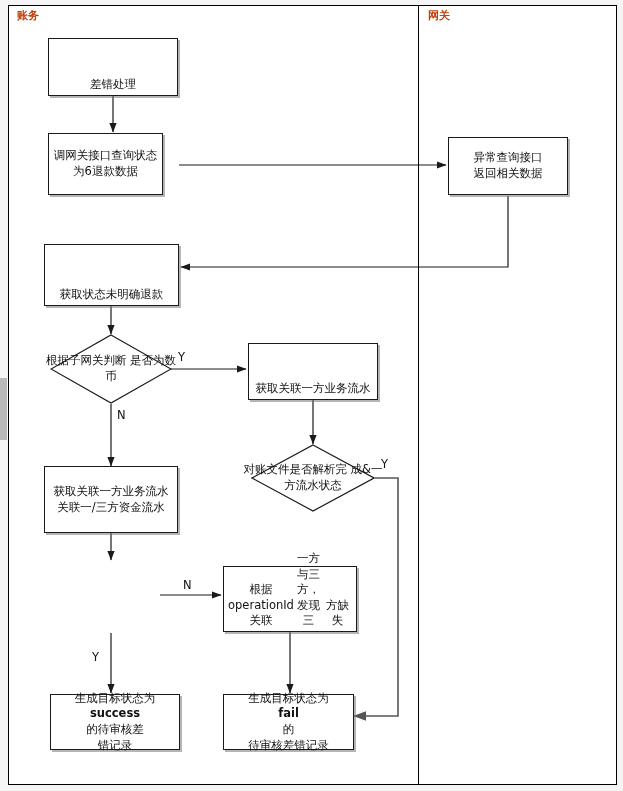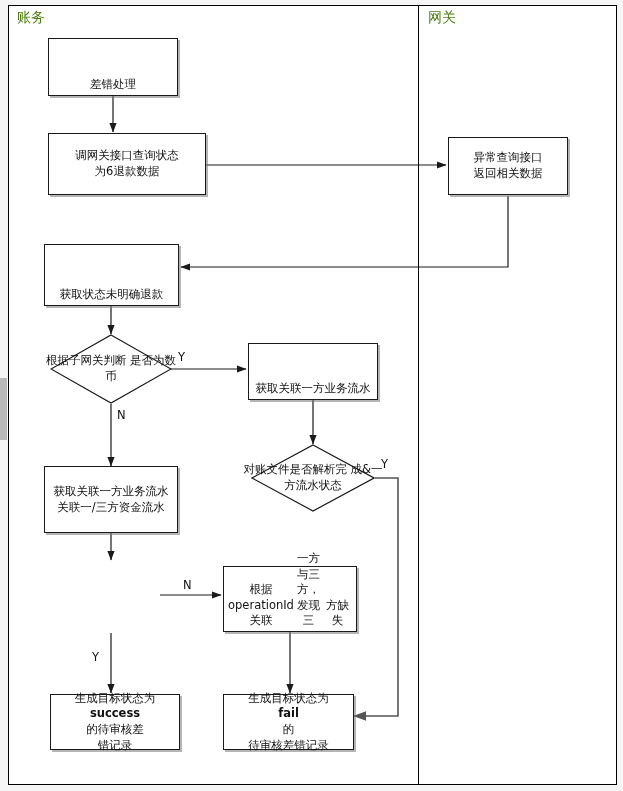--- a/index.html
+++ b/index.html
@@ -4,21 +4,21 @@
 <style>
   html,body{margin:0;padding:0;background:#f7f7f7;}
   body{font-family:"DejaVu Sans","Liberation Sans",sans-serif;}
   #stage{position:relative;width:623px;height:791px;background:#f5f5f5;overflow:hidden;}
 
   
   .frame{position:absolute;left:8px;top:5px;width:609px;height:780px;background:#ffffff;
          border:1.5px solid #000;box-sizing:border-box;}
   .lane-divider{position:absolute;left:418px;top:5px;width:0;height:780px;
                 border-left:1.5px solid #000;}
-  .lane-label{position:absolute;font-size:14px;color:#4d7c0f;line-height:1;white-space:nowrap;}
+  .lane-label{position:absolute;font-size:11px;color:#c2410c;line-height:1;white-space:nowrap;font-weight:bold;}
 
   
   .edge-bar{position:absolute;left:0;top:378px;width:7px;height:62px;background:#b9b9b9;}
 
   
   svg.links{position:absolute;left:0;top:0;width:623px;height:791px;overflow:visible;}
 
   
   .node{position:absolute;box-sizing:border-box;background:#fff;border:1.2px solid #1a1a1a;
         display:flex;align-items:flex-end;justify-content:center;text-align:center;
@@ -84,21 +84,21 @@
     <g stroke="#555" stroke-width="1.6" fill="none">
 
       <path d="M375,478 L398,478 L398,716 L354,716" marker-end="url(#arrg)"></path>
     </g>
   </svg>
 
   <div class="node" style="left:48px;top:38px;width:130px;height:58px;">
     <span>差错处理</span>
   </div>
 
-  <div class="node" style="left:48px;top:133px;width:158px;height:62px;flex-direction:column;">
+  <div class="node" style="left:48px;top:133px;width:115px;height:62px;flex-direction:column;">
     <span>调网关接口查询状态</span>
     <span>为6退款数据</span>
   </div>
 
   <div class="node" style="left:448px;top:137px;width:120px;height:58px;flex-direction:column;">
     <span>异常查询接口</span>
     <span>返回相关数据</span>
   </div>
 
   <div class="node" style="left:44px;top:244px;width:135px;height:62px;">

